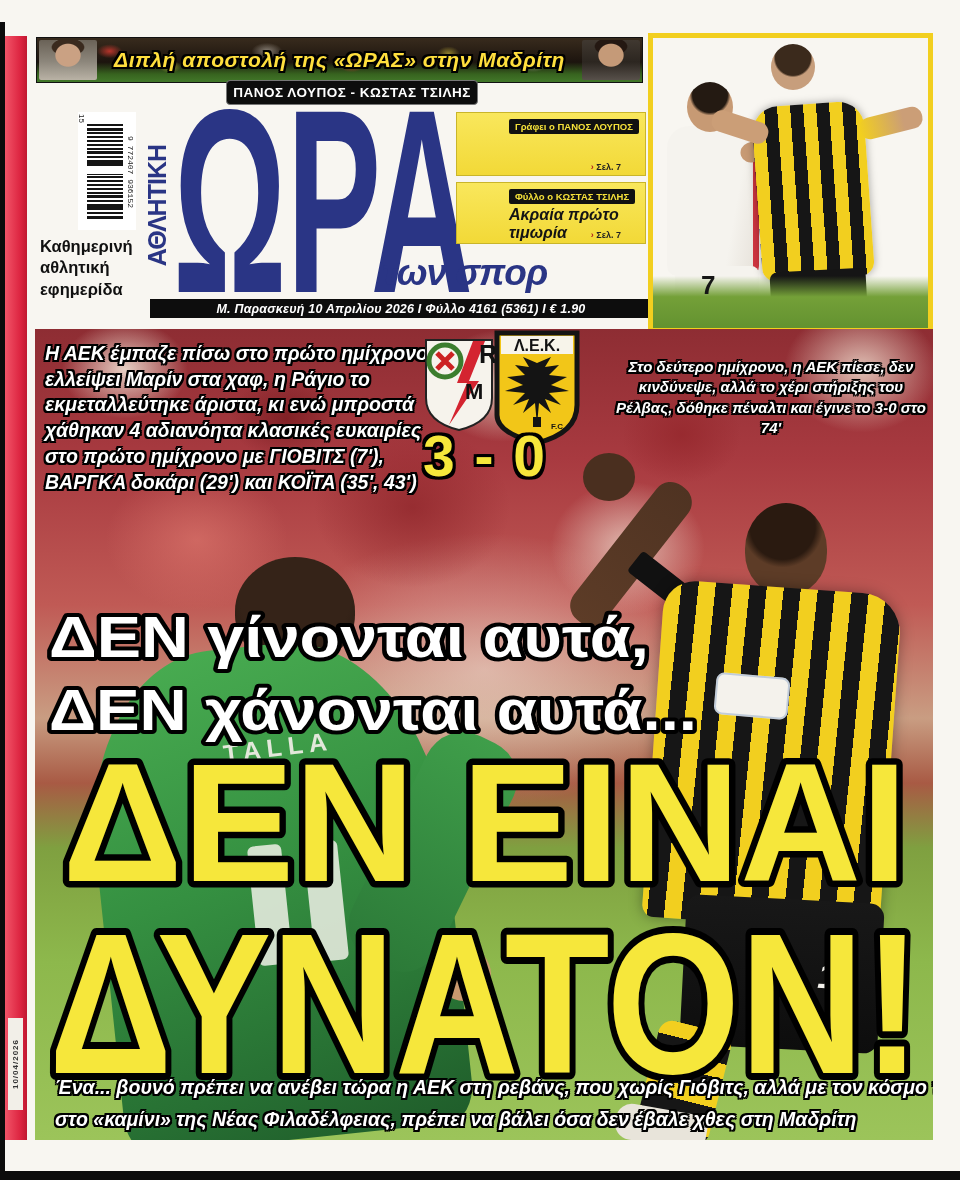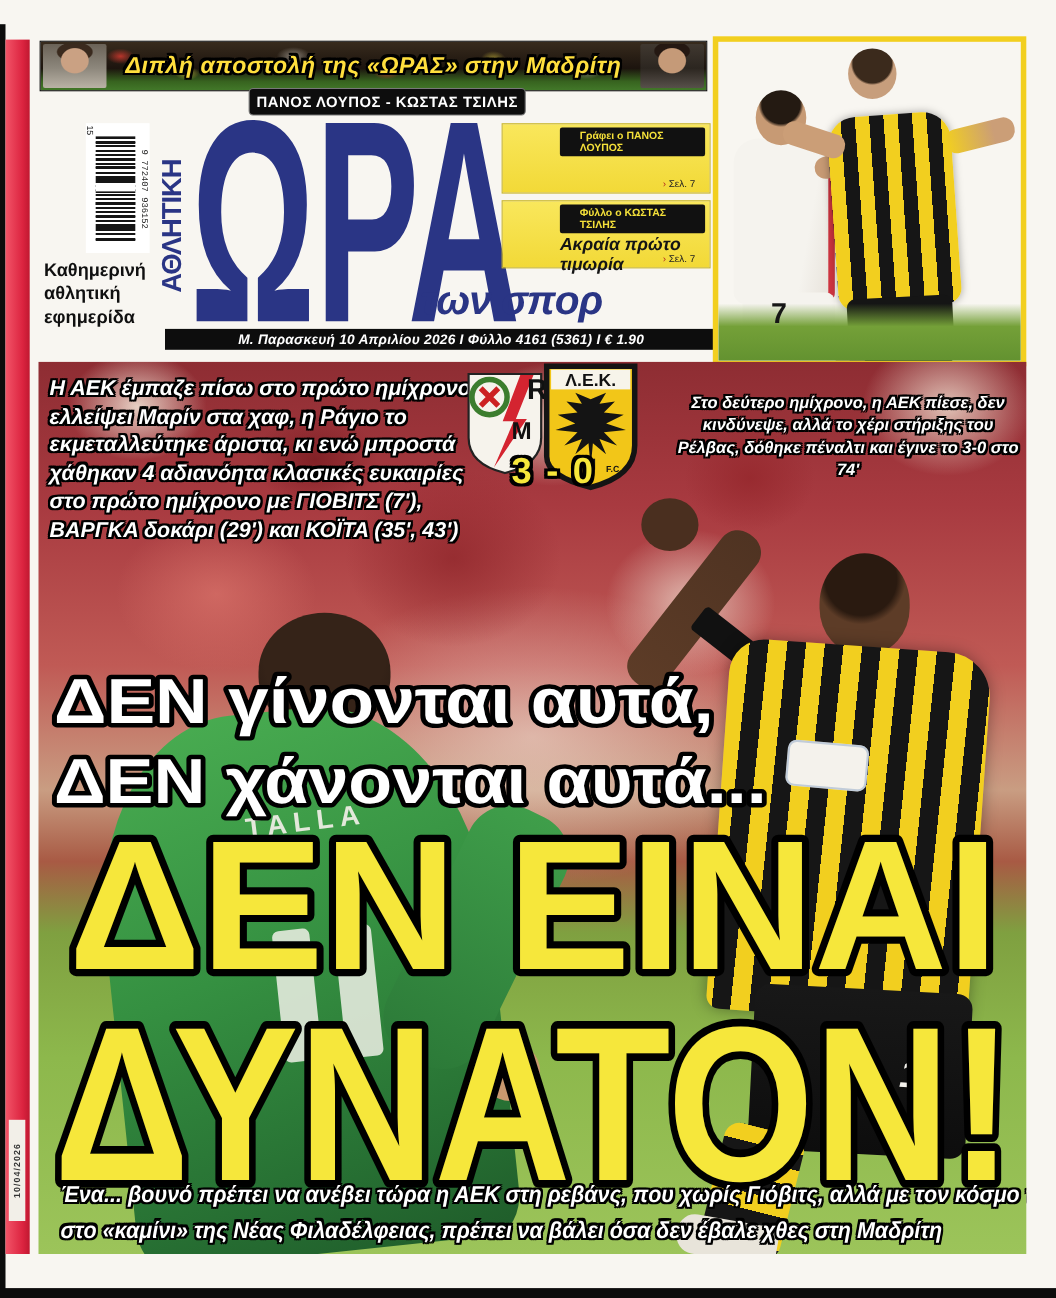--- a/index.html
+++ b/index.html
@@ -59,24 +59,24 @@
 
   
   .colbox{left:456px;width:188px;background:linear-gradient(180deg,#f9e75c,#f2d937);border:1px solid #c9b52a;}
   .colbox1{top:112px;height:62px;}
   .colbox2{top:182px;height:60px;}
   .col-portrait{position:absolute;left:3px;top:3px;bottom:3px;width:46px;border-radius:2px;
     background:radial-gradient(18px 17px at 50% 35%, #c99d7d 0 55%, transparent 62%),
       radial-gradient(22px 12px at 50% 15%, #33241a 0 60%, transparent 66%),
       linear-gradient(180deg,#8f8warning 0,#958d80 0%,#b9b0a0 100%);}
   .col-content{position:absolute;left:52px;right:4px;top:3px;bottom:2px;}
-  .col-kicker{display:inline-block;background:#111;color:#f5e13a;font-size:9.5px;font-weight:bold;padding:2px 18px;border-radius:2px;}
+  .col-kicker{display:inline-block;background:#111;color:#f5e13a;font-size:9.5px;font-weight:bold;padding:2px 6px;border-radius:2px;}
   .col-title{font-size:13px;font-weight:bold;font-style:italic;line-height:1.15;margin-top:2px;color:#b01f1f;}
   .colbox2 .col-title{color:#141414;font-size:16px;}
-  .col-ref{position:absolute;right:9px;bottom:1px;font-size:9px;font-weight:normal;color:#222;margin-left:23px;}
+  .col-ref{position:absolute;right:20px;bottom:1px;font-size:9px;font-weight:bold;color:#222;margin-left:23px;}
   .col-ref::before{content:"› ";color:#b01f1f;}
 
   
   .tr-photo{left:648px;top:33px;width:285px;height:300px;border:5px solid #f2cf1f;box-sizing:border-box;
     background:
       radial-gradient(60px 45px at 15% 12%, rgba(248,238,226,.8), transparent 70%),
       radial-gradient(55px 45px at 45% 8%, rgba(150,30,35,.8), transparent 70%),
       radial-gradient(65px 50px at 75% 14%, rgba(248,238,226,.7), transparent 70%),
       radial-gradient(70px 55px at 25% 38%, rgba(216,90,85,.6), transparent 70%),
       radial-gradient(70px 55px at 80% 42%, rgba(240,225,210,.55), transparent 70%),
@@ -114,21 +114,21 @@
       radial-gradient(300px 190px at 50% 42%, rgba(247,237,227,.5), transparent 72%),
       linear-gradient(180deg,#8e2d33 0%,#a83a40 16%,#c05a55 34%,#c99d82 48%,#a85a44 56%,#7fa040 64%,#8db84c 78%,#9cc45a 100%);}
 
   .lead-left{left:10px;top:12px;width:396px;font-size:19.5px;font-weight:bold;font-style:italic;color:#fff;line-height:1.32;
     text-shadow:-2px -2px 0 #000,2px -2px 0 #000,-2px 2px 0 #000,2px 2px 0 #000,0 2px 0 #000,0 -2px 0 #000,2px 0 0 #000,-2px 0 0 #000;}
   .lead-right{left:575px;top:28px;width:322px;font-size:15px;font-weight:bold;font-style:italic;color:#fff;line-height:1.35;text-align:center;
     text-shadow:-2px -2px 0 #000,2px -2px 0 #000,-2px 2px 0 #000,2px 2px 0 #000,0 2px 0 #000,0 -2px 0 #000,2px 0 0 #000,-2px 0 0 #000;}
 
   
   .crest{overflow:visible;}
-  .score{left:388px;top:80px;width:160px;text-align:center;font-size:33px;font-weight:900;color:#f6e73b;letter-spacing:2px;
+  .score{left:388px;top:94px;width:160px;font-size:57px;font-weight:900;color:#f6e73b;letter-spacing:2px;
     text-shadow:-3px -3px 0 #000,3px -3px 0 #000,-3px 3px 0 #000,3px 3px 0 #000,0 3px 0 #000,0 -3px 0 #000,3px 0 0 #000,-3px 0 0 #000;}
 
   
   .gk{left:50px;top:228px;width:390px;height:583px;}
   .gk-hair{position:absolute;left:150px;top:0;width:120px;height:108px;border-radius:50% 50% 46% 46%;
     background:radial-gradient(circle at 50% 35%,#352318 0 60%,#241710 100%);}
   .gk-torso{position:absolute;left:16px;top:88px;width:350px;height:495px;border-radius:38% 42% 8% 8%;
     background:linear-gradient(165deg,#4aae52 0%,#359041 45%,#277033 80%,#1f5c2a 100%);transform:rotate(-6deg);}
   .gk-shirt-text{position:absolute;left:138px;top:176px;font-size:25px;font-weight:bold;color:#f2efe8;letter-spacing:6px;transform:rotate(-7deg);opacity:.92;}
   .gk-num1{position:absolute;left:168px;top:288px;width:34px;height:120px;background:#eef0e6;border-radius:6px;transform:rotate(-6deg);opacity:.85;}

